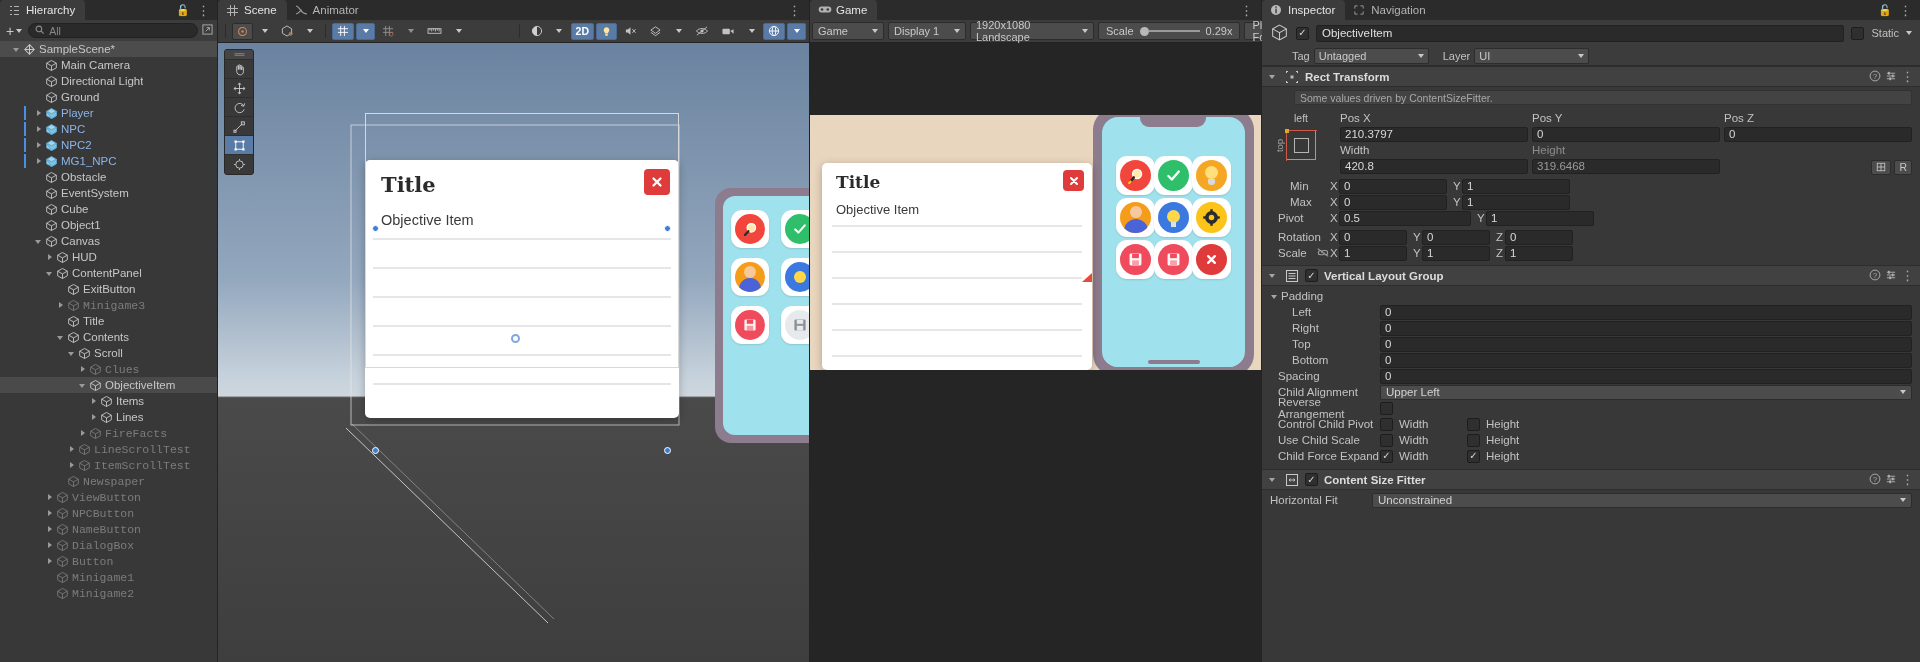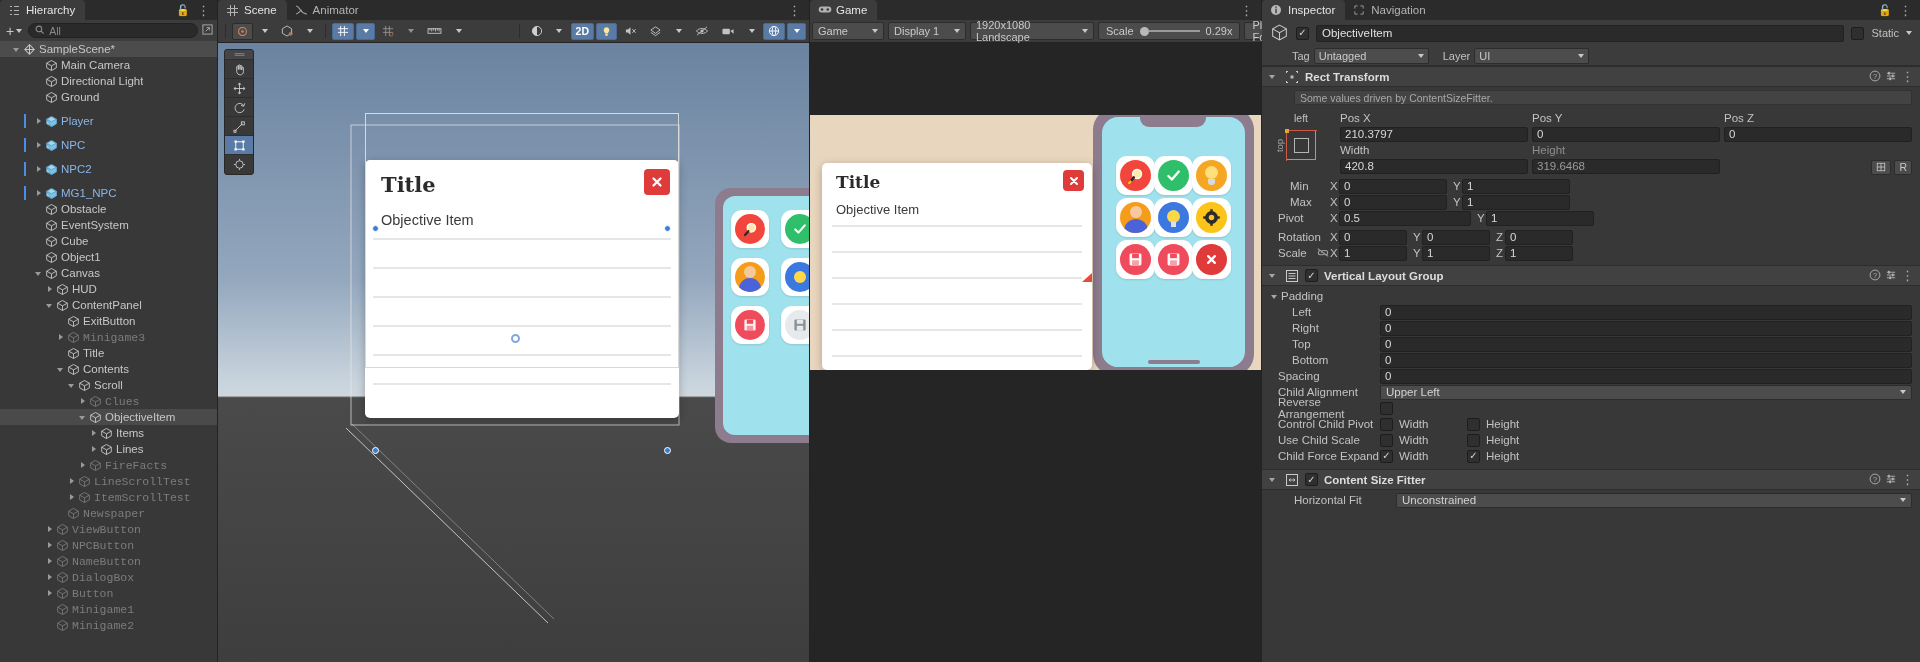--- a/index.html
+++ b/index.html
@@ -30,21 +30,21 @@
   .h-toolbar { height:21px; background:#3c3c3c; display:flex; align-items:center; gap:4px; padding:0 4px; }
   .plusbtn { display:flex; align-items:center; gap:2px; color:#c8c8c8; font-size:14px; padding:0 2px;}
   .searchbox { flex:1; height:15px; background:#2a2a2a; border:1px solid #212121; border-radius:8px;
                display:flex; align-items:center; gap:4px; padding:0 6px; color:#8a8a8a; font-size:10.5px;}
   .h-list { flex:1; overflow:hidden; position:relative; }
   .hrow { height:16px; display:flex; align-items:center; position:relative; font-size:11.5px; color:#c7c7c7;
           padding-left:6px; white-space:nowrap; }
   .hrow.sel { background:#4a4a4a; }
   .hrow.scene { background:#4c4c4c; }
   .hrow.dim { color:#7c7c7c;font-family:Liberation Mono, monospace; }
-  .hrow.blue { color:#8ab4e8;margin-top:8px; }
+  .hrow.blue { color:#8ab4e8; }
   .tri { width:11px; height:11px; position:relative; flex:0 0 11px; }
   .tri.closed::before { content:""; position:absolute; left:3px; top:2px;
       border-left:4px solid #9a9a9a; border-top:3.5px solid transparent; border-bottom:3.5px solid transparent; }
   .tri.open::before { content:""; position:absolute; left:1px; top:4px;
       border-top:4px solid #9a9a9a; border-left:3.5px solid transparent; border-right:3.5px solid transparent; }
   .gobj { width:13px; height:13px; flex:0 0 13px; margin-right:3px; }
   .prefbar { position:absolute; left:18px; top:1px; width:2px; height:14px; background:#4a90e2; }
   .hname { overflow:hidden; text-overflow:ellipsis; }
 
   
@@ -1384,21 +1384,21 @@
                   <rect x="3.2" y="2" width="2" height="3"></rect>
                   <rect x="7.4" y="5" width="2" height="3"></rect>
                   <rect x="4.6" y="8" width="2" height="3"></rect>
                 </g>
               </svg>
           </span>
           <span class="kebab">⋮</span>
         </span>
       </div>
 
-      <div style="padding:2px 8px 0 24px">
+      <div style="padding:2px 8px 0 0">
         <div class="row">
           <span class="lab" style="width:110px;padding-left:8px">Horizontal Fit</span>
           <span class="wideDrop" style="flex:1">
             <span>Unconstrained</span>
             <span class="caret"></span>
           </span>
         </div>
       </div>
     </div>
   </div>

